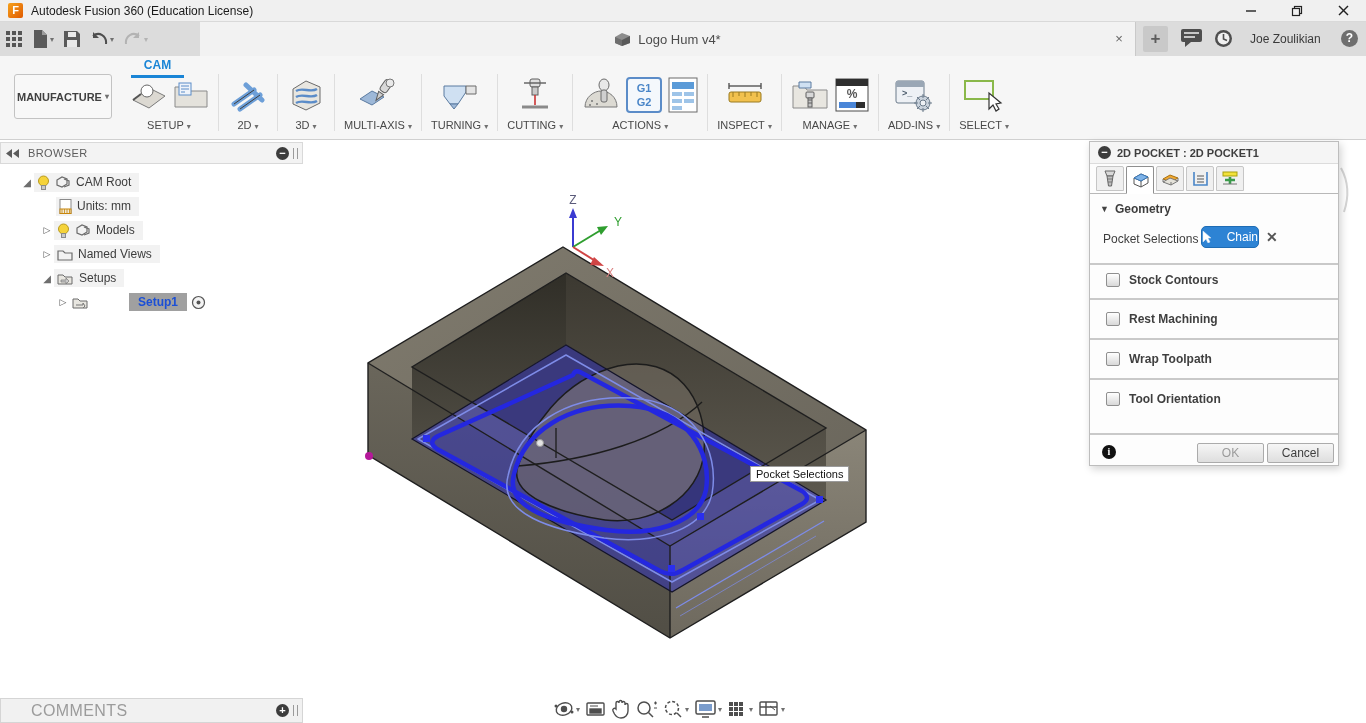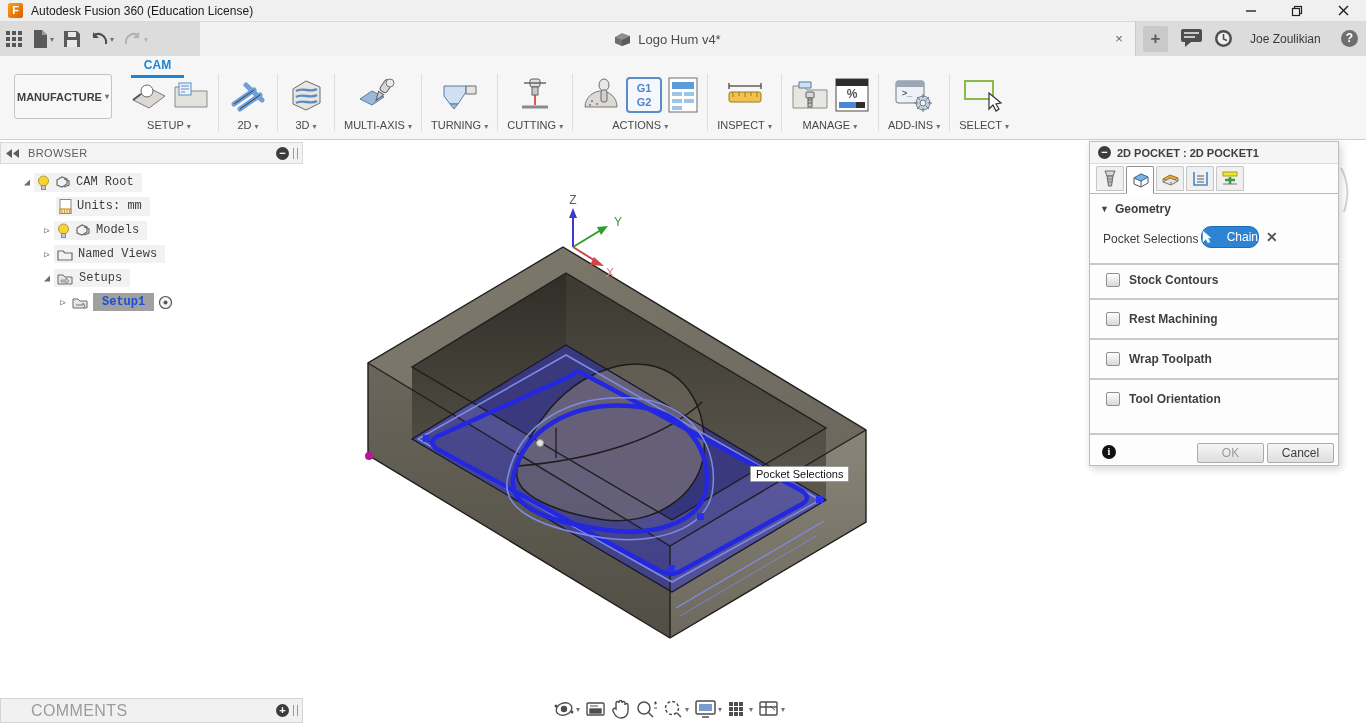--- a/index.html
+++ b/index.html
@@ -41,49 +41,49 @@
   #viewport { position:absolute; top:140px; left:0; width:1366px; height:583px; background:#fff; }
   #scene { position:absolute; top:0; left:0; }
 
   
   #browser { position:absolute; left:0; top:2px; width:303px; }
   .panel-header { height:22px; background:rgba(243,243,243,.96); border:1px solid #d9d9d9; display:flex; align-items:center; font-size:11px; color:#5c5c5c; }
   .panel-title { margin-left:8px; letter-spacing:.4px; }
   .hdr-right { margin-left:auto; display:flex; align-items:center; gap:4px; margin-right:4px; }
   .circle-ic { width:13px; height:13px; border-radius:50%; background:#3c3c3c; color:#fff; font-size:11px; line-height:12px; text-align:center; font-weight:bold; }
   .grip { width:5px; height:11px; border-left:1.5px solid #9a9a9a; border-right:1.5px solid #9a9a9a; }
-  .tree { padding-top:6px;font-family:Liberation Mono, monospace; }
+  .tree { padding-top:6px; }
   .trow { height:24px; display:flex; align-items:center; }
   .chip { display:flex; align-items:center; gap:5px; background:rgba(241,241,241,.9); padding:2px 8px 2px 3px; }
   .tri-c, .tri-e { width:14px; text-align:center; font-size:9px; color:#555; }
   .tri-c:before { content:"▷"; }
   .tri-e:before { content:"◢"; color:#6e6e6e; font-size:10px; }
   .tlabel { font-size:12px; color:#3d3d3d; }
-  .sel-chip { background:#a0a0a0; padding:2px 9px; }
+  .sel-chip { background:#a0a0a0; padding:2px 9px;margin-left:36px; }
   .sel-chip .tlabel { color:#1b4fd6; font-weight:bold; }
 
   
   #comments { position:absolute; left:0; bottom:0; width:303px; height:25px; background:#f1f1f1; border:1px solid #d5d5d5; display:flex; align-items:center; }
   #comments .panel-title { margin-left:30px; color:#9b9b9b; }
 
   
   #navbar { position:absolute; bottom:2px; left:553px; height:24px; display:flex; align-items:center; gap:5px; }
   .nav-btn { display:flex; align-items:center; gap:1px; }
 
   
   #dialog { position:absolute; left:1089px; top:1px; width:250px; height:325px; background:#fdfdfd; border:1px solid #bdbdbd; box-shadow:2px 3px 8px rgba(0,0,0,.18); }
   .dlg-header { height:22px; background:#f5f5f5; border-bottom:1px solid #dcdcdc; display:flex; align-items:center; gap:6px; padding-left:8px; font-size:11px; font-weight:bold; color:#3e3e3e; }
   .dlg-tabs { position:absolute; top:24px; left:6px; display:flex; gap:2px; }
   .dtab { width:28px; height:25px; background:#f0f0f0; border:1px solid #c6c6c6; border-radius:2px 2px 0 0; display:flex; align-items:center; justify-content:center; }
   .dtab.active { background:#fff; border-color:#8f8f8f; height:28px; border-bottom:1px solid #fff; z-index:2; }
   .tabline { position:absolute; top:51px; left:0; width:248px; height:1px; background:#b8b8b8; }
   .geo-hdr { position:absolute; top:60px; left:10px; display:flex; align-items:center; gap:6px; font-size:12px; font-weight:bold; color:#3d3d3d; }
   .geo-tri { font-size:9px; color:#444; }
   .pk-label { position:absolute; left:13px; top:90px; font-size:12px; color:#3d3d3d; }
-  .chain-btn { position:absolute; left:111px; top:84px; width:58px; height:22px; background:#2d83d4; border:1px solid #1e6cb4; border-radius:10px; color:#fff; font-size:12px; display:flex; align-items:center; justify-content:center; gap:16px; }
+  .chain-btn { position:absolute; left:111px; top:84px; width:58px; height:22px; background:#2d83d4; border:1px solid #1e6cb4; border-radius:5px; color:#fff; font-size:12px; display:flex; align-items:center; justify-content:center; gap:16px; }
   .pk-x { position:absolute; left:176px; top:87px; font-size:14px; font-weight:bold; color:#555; }
   .sep { position:absolute; left:0; width:248px; height:2px; background:#c9c9c9; }
   .chk-row { position:absolute; left:16px; display:flex; align-items:center; gap:9px; }
   .chkbox { width:14px; height:14px; border:1px solid #8f8f8f; border-radius:2px; background:linear-gradient(#fff,#d8d8d8); }
   .chk-label { font-size:12px; font-weight:bold; color:#3f3f3f; }
   .info-ic { position:absolute; left:12px; top:303px; width:14px; height:14px; border-radius:50%; background:#111; color:#fff; font-size:10px; font-weight:bold; font-family:"Liberation Serif",serif; text-align:center; line-height:14px; }
   .dlg-btn { position:absolute; top:301px; width:67px; height:20px; border:1px solid #ababab; border-radius:2px; background:linear-gradient(#f6f6f6,#dedede); font-size:12px; display:flex; align-items:center; justify-content:center; }
   .ok-btn { left:107px; color:#9b9b9b; }
   .cancel-btn { left:177px; color:#3f3f3f; }
 

